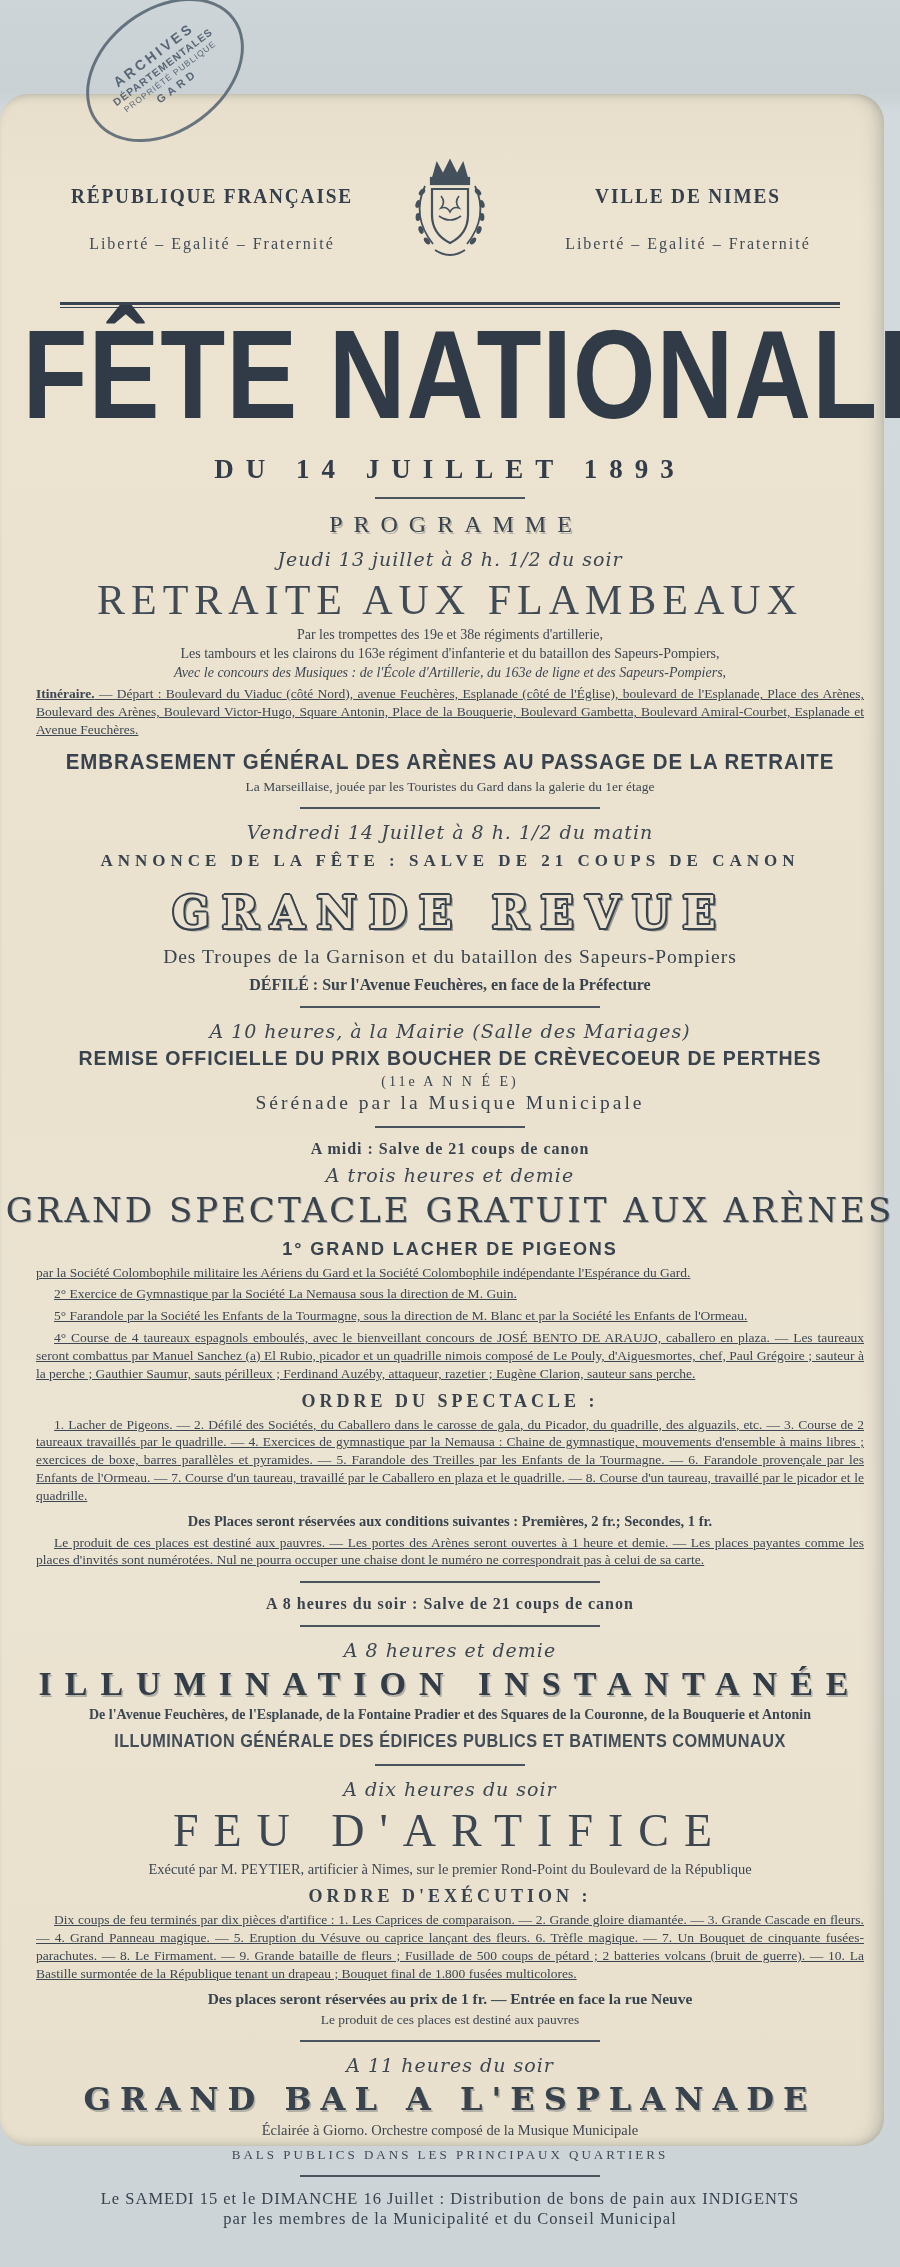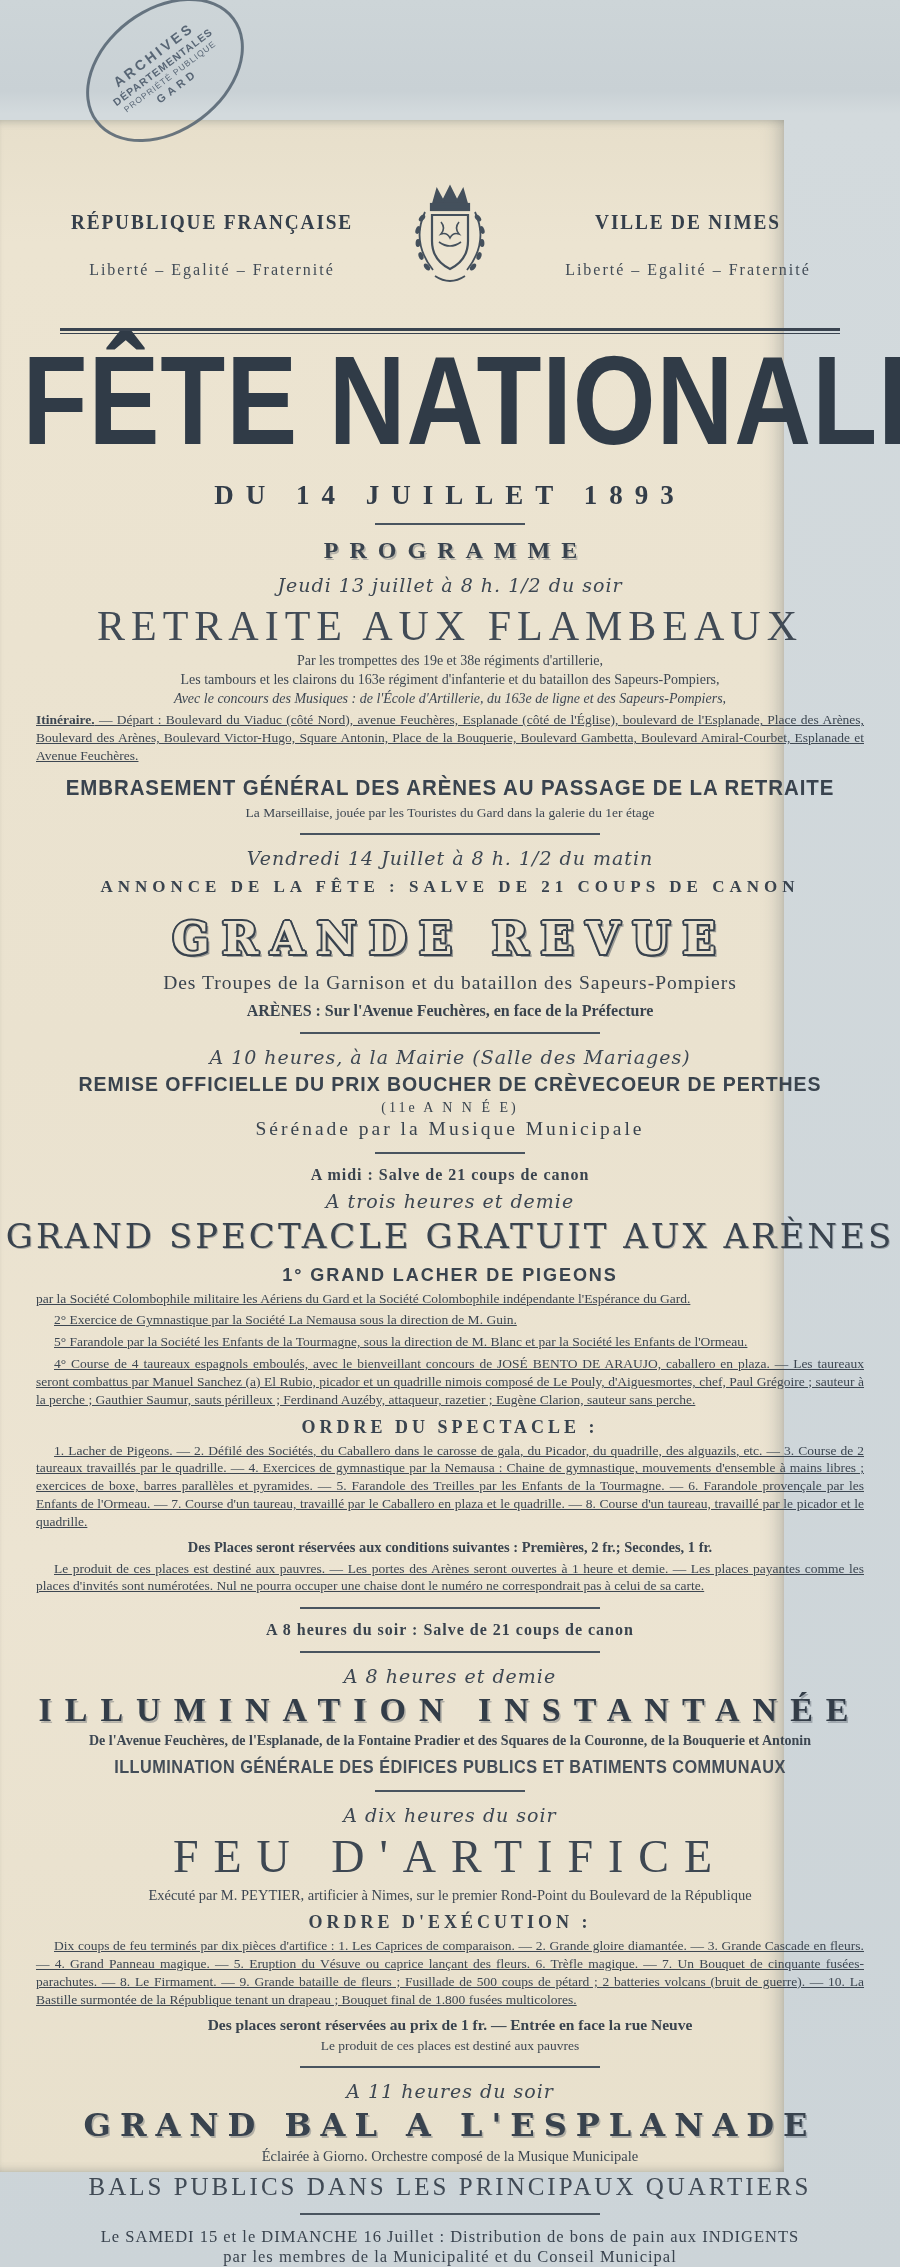--- a/index.html
+++ b/index.html
@@ -2,23 +2,24 @@
 <html lang="fr"><head>
 <meta charset="utf-8">
 <style>
   html,body{margin:0;padding:0;}
   body{
     width:900px;height:2267px;position:relative;overflow:hidden;
     background:linear-gradient(180deg,#cdd5d8 0%,#c9d1d5 4%,#d3dadd 5%,#ccd4d8 100%);
     font-family:"Liberation Serif","DejaVu Serif",serif;color:#3a4450;
   }
   .paper{
-    position:absolute;left:0;top:120px;width:784px;height:2052px;
+    position:absolute;left:0;top:94px;width:884px;height:2052px;
     background:linear-gradient(180deg,#e7dfcb 0%,#ece4d1 6%,#eae2cf 45%,#ece4d2 70%,#e8e0cc 100%);
     box-shadow:inset -14px 0 18px -10px rgba(90,100,105,.35), inset 0 6px 8px -6px rgba(120,125,120,.5), inset 0 -8px 10px -8px rgba(120,125,120,.45);
+    border-radius:28px;
   }
   .content{width:900px;text-align:center;padding-top:62px;}
   
   .stamp{position:absolute;left:78px;top:8px;width:168px;height:118px;transform:rotate(-37deg);z-index:5;
     border:3px solid rgba(82,97,112,.85);border-radius:50%;display:flex;flex-direction:column;justify-content:center;align-items:center;
     color:rgba(75,90,106,.9);font-family:"Liberation Sans",sans-serif;line-height:1.25;}
   .stamp .s1{font-size:14px;letter-spacing:3px;font-weight:bold;}
   .stamp .s2{font-size:10.5px;letter-spacing:1px;font-weight:bold;}
   .stamp .s3{font-size:8.5px;letter-spacing:1px;}
   .stamp .s4{font-size:11px;letter-spacing:4px;font-weight:bold;}
@@ -29,21 +30,21 @@
   .hdr-motto{font-size:16px;letter-spacing:2px;margin-top:26px;color:#414b56;}
   .emblem{width:110px;height:130px;flex:0 0 auto;}
   
   .rule-major{width:780px;margin:16px auto 6px auto;border-top:3px solid #3a4450;border-bottom:1px solid #3a4450;height:2px;}
   .div-short{width:150px;margin:12px auto;border-top:2px solid #49545f;}
   .div-med{width:300px;margin:12px auto;border-top:2px solid #49545f;}
   
   .main-title{font-family:"Liberation Sans",sans-serif;font-weight:bold;font-size:112px;line-height:1.02;
     letter-spacing:1px;color:#303b47;transform:scale(.95,1.12);transform-origin:center;margin-top:10px;white-space:nowrap;}
   .sub-title{font-size:27px;font-weight:bold;letter-spacing:12px;color:#333d49;margin-top:22px;}
-  .programme{font-size:24px;font-weight:bold;letter-spacing:11px;color:#39434e;margin-top:6px;
+  .programme{font-size:24px;font-weight:normal;letter-spacing:11px;color:#39434e;margin-top:6px;
     text-shadow:1.5px 1.5px 0 rgba(57,67,78,.3);padding-left:12px;}
   .script-date{font-family:"DejaVu Serif",serif;font-style:italic;font-size:19px;letter-spacing:1px;color:#3d4752;margin-top:10px;}
   .retraite-title{font-size:42px;letter-spacing:6px;color:#414b56;margin-top:6px;white-space:nowrap;}
   .outline{color:#eae2cf;
     text-shadow:2px 0 0 #39434e,-2px 0 0 #39434e,0 2px 0 #39434e,0 -2px 0 #39434e,1.5px 1.5px 0 #39434e,-1.5px -1.5px 0 #39434e,1.5px -1.5px 0 #39434e,-1.5px 1.5px 0 #39434e,3px 3px 0 rgba(57,67,78,.45);}
   .revue-title{font-family:"DejaVu Serif",serif;font-weight:bold;font-size:44px;letter-spacing:12px;margin-top:16px;white-space:nowrap;}
   .spectacle-title{font-family:"DejaVu Serif",serif;font-size:34px;letter-spacing:3px;color:#39434e;margin-top:4px;white-space:nowrap;text-shadow:1px 1px 0 rgba(57,67,78,.35);}
   .illum-title{font-weight:bold;font-size:34px;letter-spacing:13px;color:#333d48;margin-top:4px;white-space:nowrap;text-shadow:1.5px 1.5px 0 rgba(51,61,72,.3);text-align:center;}
   .feu-title{font-size:46px;letter-spacing:15px;color:#3d4752;margin-top:4px;white-space:nowrap;}
   .bal-title{font-family:"DejaVu Serif",serif;font-weight:bold;font-size:32px;letter-spacing:9px;color:#39434e;margin-top:4px;white-space:nowrap;text-shadow:1.5px 1.5px 0 rgba(57,67,78,.3);}
@@ -130,21 +131,21 @@
   <div class="cline" style="font-style:italic">Avec le concours des Musiques : de l'École d'Artillerie, du 163e de ligne et des Sapeurs-Pompiers,</div>
   <div class="para"><b>Itinéraire.</b><span> — Départ : Boulevard du Viaduc (côté Nord), avenue Feuchères, Esplanade (côté de l'Église), boulevard de l'Esplanade, Place des Arènes, Boulevard des Arènes, Boulevard Victor-Hugo, Square Antonin, Place de la Bouquerie, Boulevard Gambetta, Boulevard Amiral-Courbet, Esplanade et Avenue Feuchères.</span></div>
   <div class="sans-head embrasement">EMBRASEMENT GÉNÉRAL DES ARÈNES AU PASSAGE DE LA RETRAITE</div>
   <div class="small-note">La Marseillaise, jouée par les Touristes du Gard dans la galerie du 1er étage</div>
   <div class="div-med"></div>
 
   <div class="script-date mt2">Vendredi 14 Juillet à 8 h. 1/2 du matin</div>
   <div class="annonce">ANNONCE DE LA FÊTE : SALVE DE 21 COUPS DE CANON</div>
   <div class="revue-title outline">GRANDE REVUE</div>
   <div class="serif-big">Des Troupes de la Garnison et du bataillon des Sapeurs-Pompiers</div>
-  <div class="bold-line"><span>ARÈNES : </span><span>Sur l'Avenue Feuchères, en face de la Préfecture</span></div>
+  <div class="bold-line"><span>DÉFILÉ : </span><span>Sur l'Avenue Feuchères, en face de la Préfecture</span></div>
   <div class="div-med"></div>
 
   <div class="script-date mt2">A 10 heures, à la Mairie (Salle des Mariages)</div>
   <div class="sans-head remise">REMISE OFFICIELLE DU PRIX BOUCHER DE CRÈVECOEUR DE PERTHES</div>
   <div class="annee">(11e  A N N É E)</div>
   <div class="serif-big mt2" style="letter-spacing:3px">Sérénade par la Musique Municipale</div>
   <div class="div-short"></div>
 
   <div class="bold-line" style="letter-spacing:1px">A midi : Salve de 21 coups de canon</div>
 
@@ -175,19 +176,19 @@
   <div class="small-note" style="font-size:14.5px">Exécuté par M. PEYTIER, artificier à Nimes, sur le premier Rond-Point du Boulevard de la République</div>
   <div class="ordre-head">ORDRE D'EXÉCUTION :</div>
   <div class="para indent">Dix coups de feu terminés par dix pièces d'artifice : 1. Les Caprices de comparaison. — 2. Grande gloire diamantée. — 3. Grande Cascade en fleurs. — 4. Grand Panneau magique. — 5. Eruption du Vésuve ou caprice lançant des fleurs. 6. Trèfle magique. — 7. Un Bouquet de cinquante fusées-parachutes. — 8. Le Firmament. — 9. Grande bataille de fleurs ; Fusillade de 500 coups de pétard ; 2 batteries volcans (bruit de guerre). — 10. La Bastille surmontée de la République tenant un drapeau ; Bouquet final de 1.800 fusées multicolores.</div>
   <div class="bold-line" style="font-size:15.5px">Des places seront réservées au prix de 1 fr. — Entrée en face la rue Neuve</div>
   <div class="small-note">Le produit de ces places est destiné aux pauvres</div>
   <div class="div-med"></div>
 
   <div class="script-date mt2">A 11 heures du soir</div>
   <div class="bal-title">GRAND BAL A L'ESPLANADE</div>
   <div class="small-note" style="font-size:14.5px">Éclairée à Giorno. Orchestre composé de la Musique Municipale</div>
-  <div class="caps-line" style="font-size:25px;letter-spacing:3px;margin-top:8px">BALS PUBLICS DANS LES PRINCIPAUX QUARTIERS</div>
+  <div class="caps-line" style="font-size:13px;letter-spacing:3px;margin-top:8px">BALS PUBLICS DANS LES PRINCIPAUX QUARTIERS</div>
   <div class="div-med"></div>
 
   <div class="serif-big" style="width:720px;margin:6px auto 0 auto;font-size:16.5px">Le SAMEDI 15 et le DIMANCHE 16 Juillet : Distribution de bons de pain aux INDIGENTS par les membres de la Municipalité et du Conseil Municipal</div>
 
 </div>
 </div>
 
 </body></html>

